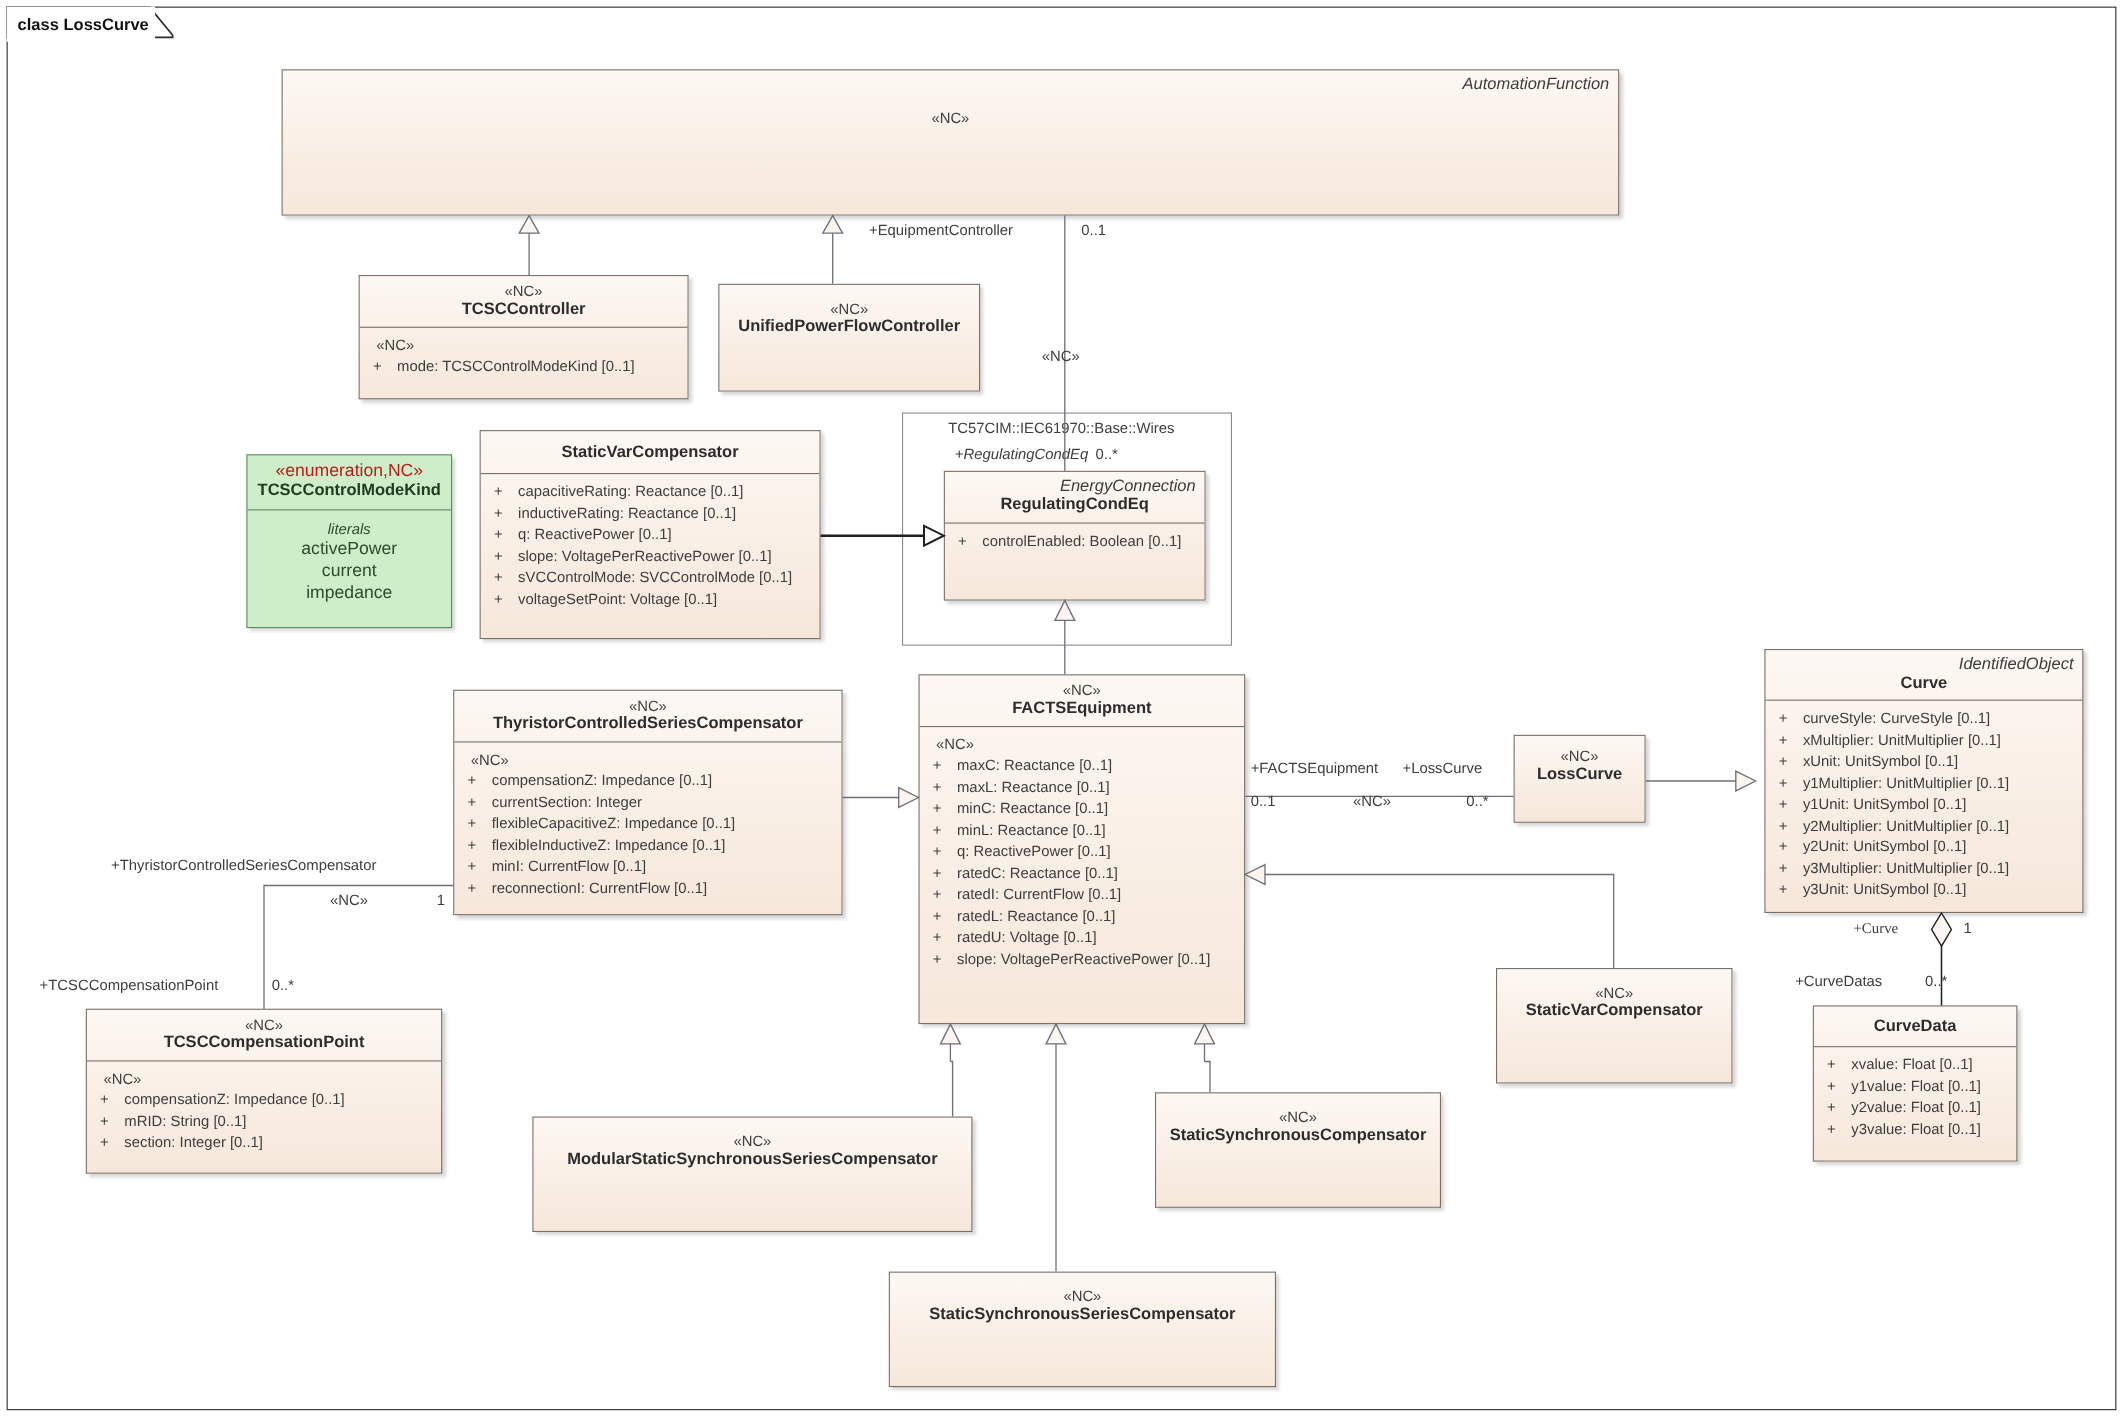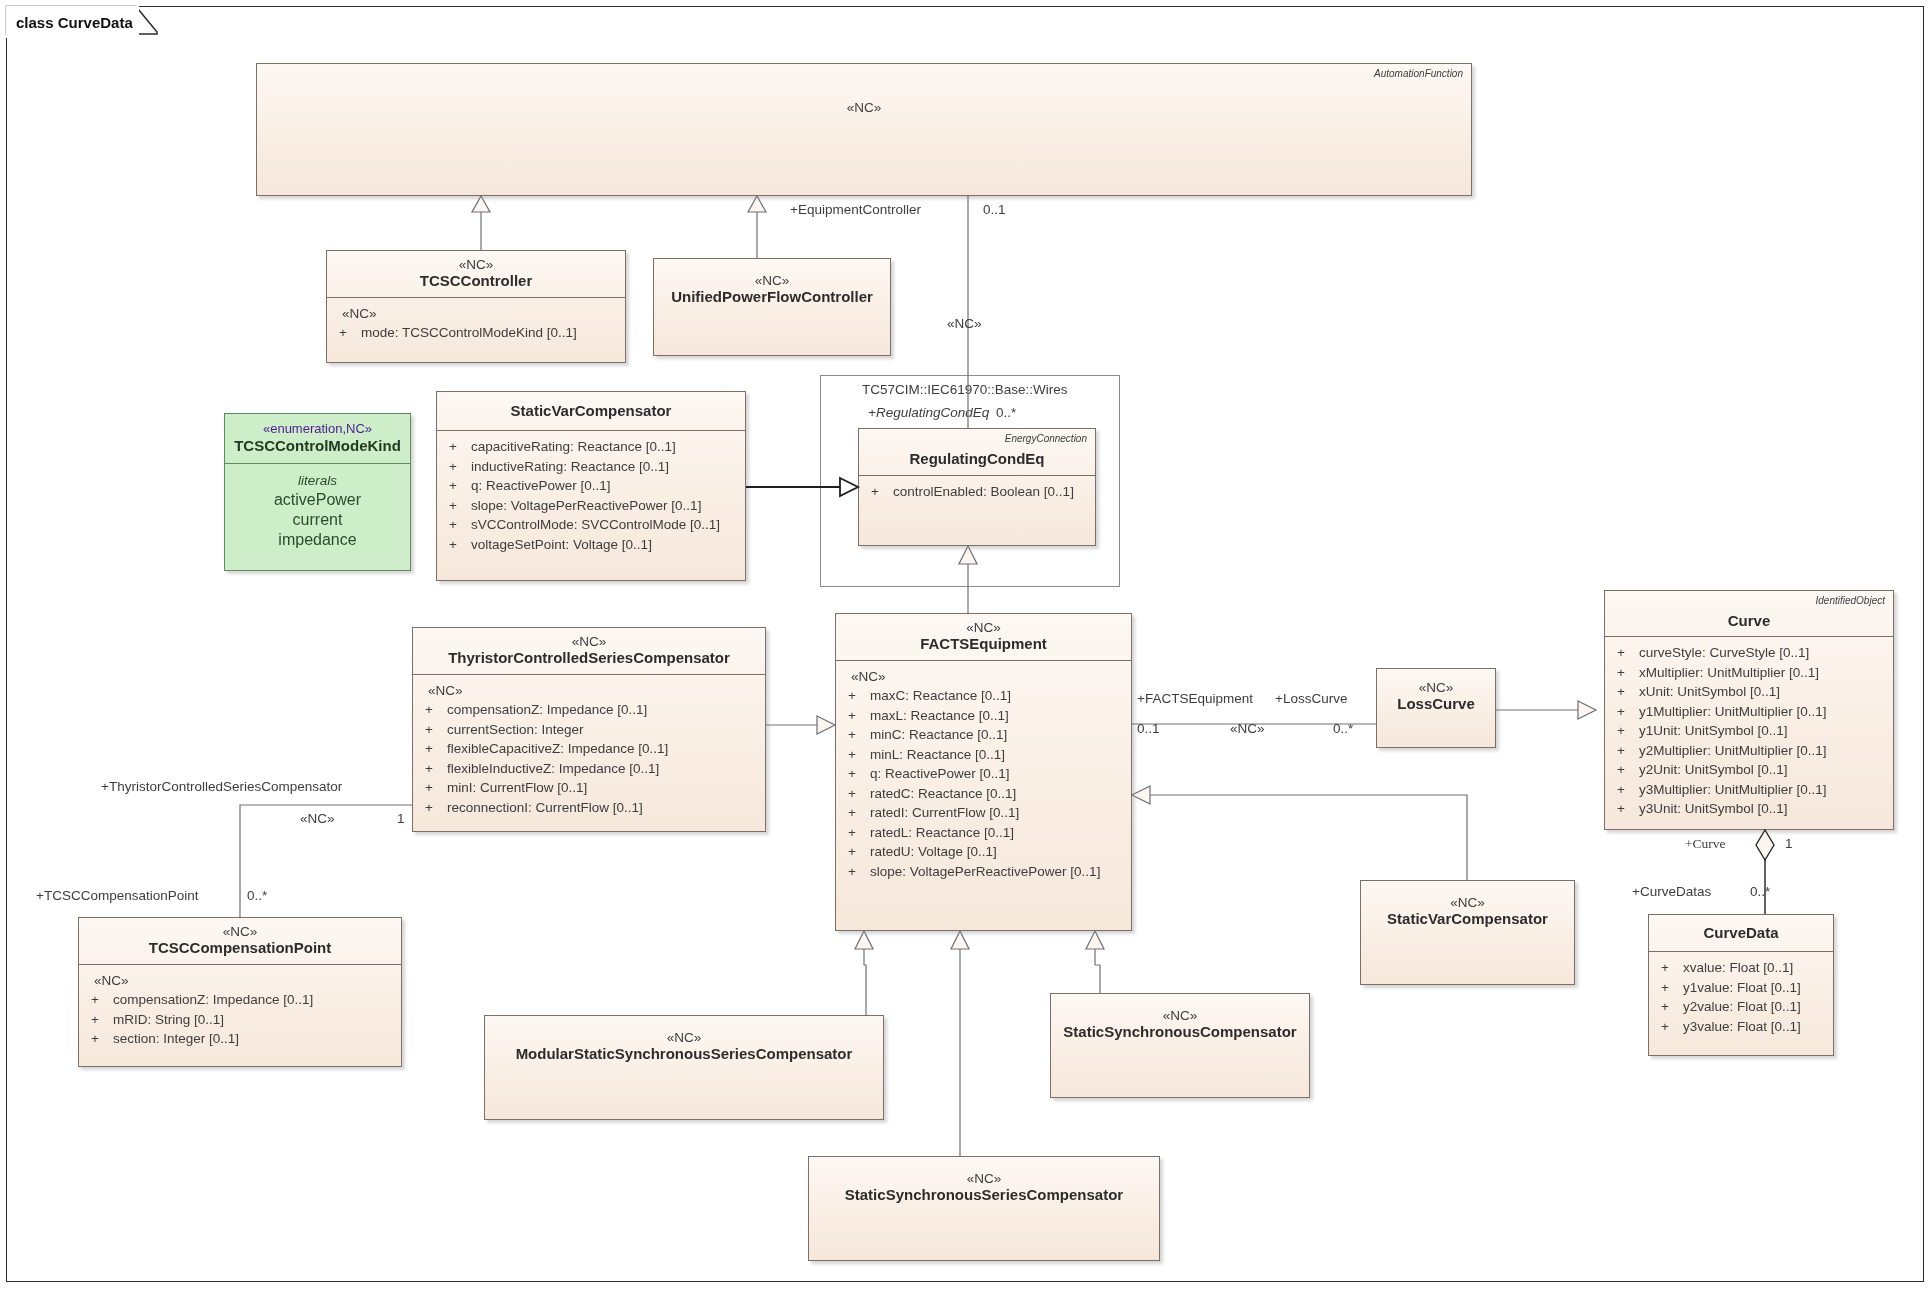--- a/index.html
+++ b/index.html
@@ -12,32 +12,32 @@
       font-size:15px;font-weight:bold;color:#111;background:#fff;}
   .frame-tab-shape{position:absolute;left:6px;top:6px;width:148px;height:32px;}
 
   
   .cls{position:absolute;box-sizing:border-box;border:1px solid #7b6f66;
        background:linear-gradient(to bottom,#fdf8f4 0%,#faf0e7 45%,#f6e7da 100%);
        box-shadow:3px 3px 3px rgba(0,0,0,0.16);}
   .cls .hdr{padding:6px 8px 7px 8px;text-align:center;position:relative;}
   .cls .stereo{font-size:13.5px;color:#3d3d3d;line-height:15px;}
   .cls .cname{font-size:15px;font-weight:bold;color:#2c2c2c;line-height:18px;}
-  .cls .parentType{position:absolute;right:8px;top:4px;font-size:10px;font-style:italic;color:#3d3d3d;}
+  .cls .parentType{position:absolute;right:8px;top:4px;font-size:15px;font-style:italic;color:#3d3d3d;}
   .cls .sep{border-top:1px solid #7b6f66;}
   .cls .attrs{padding:6px 6px 8px 6px;}
   .cls .attrline{font-size:13.5px;color:#3d3d3d;line-height:19.5px;white-space:nowrap;display:flex;}
   .cls .vis{display:inline-block;width:22px;padding-left:6px;}
   .cls .nc-in{font-size:13.5px;color:#3d3d3d;line-height:19px;padding-left:9px;}
 
   
   .enum{position:absolute;box-sizing:border-box;border:1px solid #5f8a5f;
         background:#cdeec8;box-shadow:3px 3px 3px rgba(0,0,0,0.16);}
   .enum .hdr{padding:7px 6px 8px 6px;text-align:center;}
-  .enum .stereo{font-size:13px;color:#4c1d95;line-height:16px;}
+  .enum .stereo{font-size:16px;color:#b91c1c;line-height:16px;}
   .enum .cname{font-size:15px;font-weight:bold;color:#223a22;line-height:18px;}
   .enum .sep{border-top:1px solid #5f8a5f;}
   .enum .lits{padding:7px 6px 8px 6px;text-align:center;}
   .enum .litheader{font-size:13.5px;font-style:italic;color:#2e4a2e;line-height:19px;}
   .enum .lit{font-size:16px;color:#2e4a2e;line-height:20px;}
 
   
   .pkgbox{position:absolute;box-sizing:border-box;border:1px solid #8a8a93;background:transparent;}
   .pkglabel{position:absolute;font-size:13.5px;color:#3d3d3d;white-space:nowrap;}
 
@@ -46,21 +46,21 @@
 </style>
 </head>
 <body>
 
 <div id="canvas">
 
   <div class="frame-border"></div>
   <svg class="frame-tab-shape" width="152" height="34">
     <path d="M0.5,0.5 L130,0.5 L151,26 L151,28 L0.5,28 Z" fill="#ffffff" stroke="#2b2b2b" stroke-width="1.5"></path>
   </svg>
-  <div class="frame-tab">class CurveData</div>
+  <div class="frame-tab">class LossCurve</div>
 
   <div class="cls" style="left:256px;top:63px;width:1216px;height:133px;">
     <div class="parentType">AutomationFunction</div>
     <div class="hdr" style="padding-top:36px;">
       <div class="stereo">«NC»</div>
     </div>
   </div>
 
   <div class="cls" style="left:326px;top:250px;width:300px;height:113px;">
     <div class="hdr">

